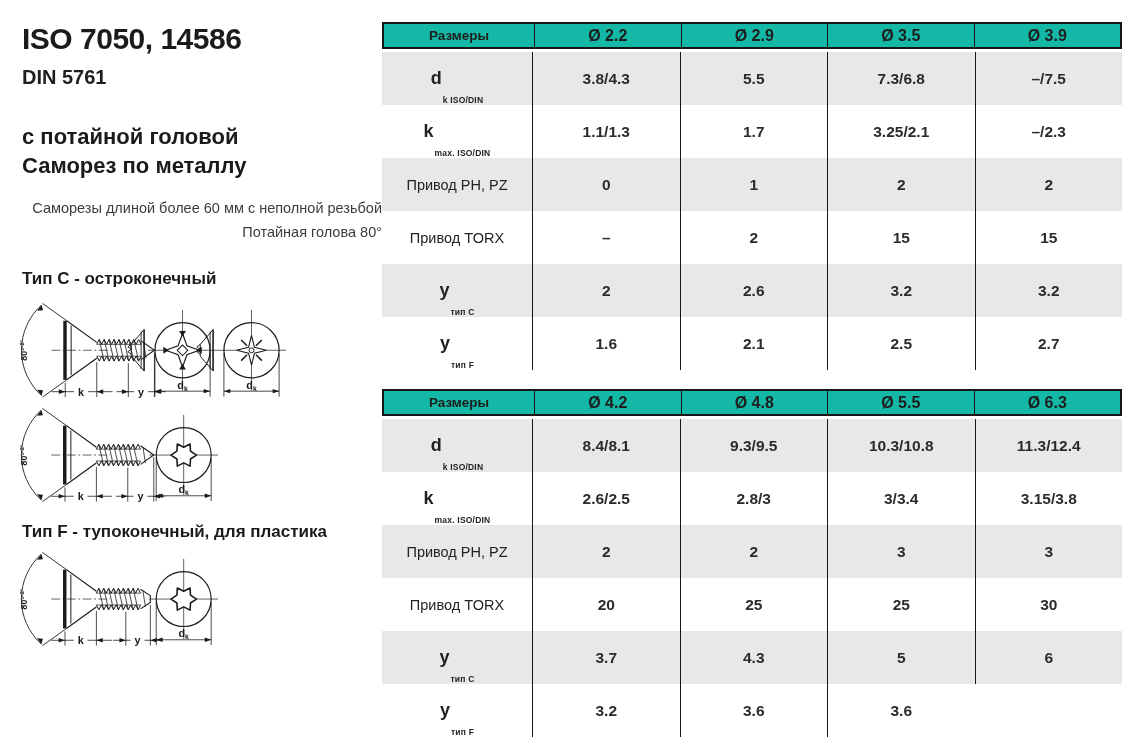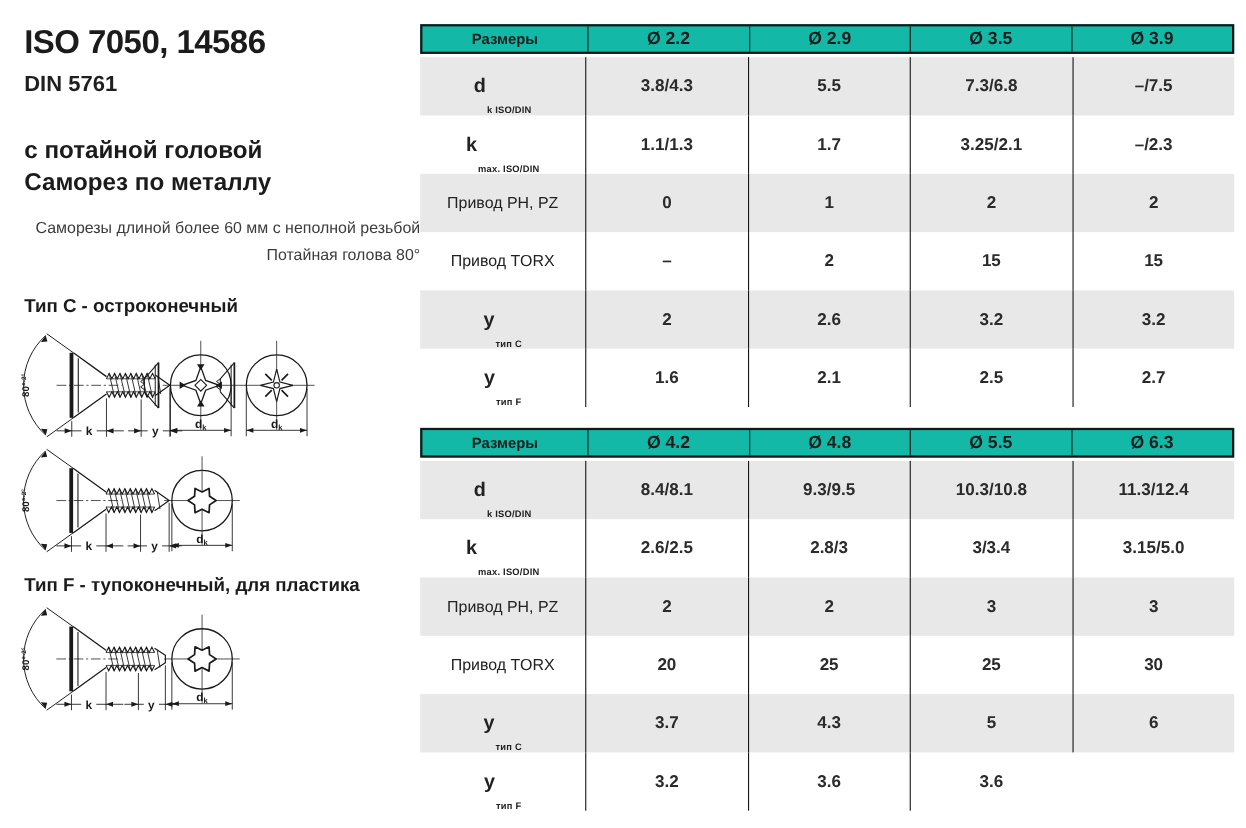--- a/index.html
+++ b/index.html
@@ -280,21 +280,21 @@
           <div class="td">11.3/12.4</div>
         </div>
         <div class="trow">
           <div class="td label">
               <span class="sym-main">k</span>
               <span class="sym-sub">max. ISO/DIN</span>
             </div>
           <div class="td">2.6/2.5</div>
           <div class="td">2.8/3</div>
           <div class="td">3/3.4</div>
-          <div class="td">3.15/5.0</div>
+          <div class="td">3.15/3.8</div>
         </div>
         <div class="trow shaded">
           <div class="td label">Привод PH, PZ</div>
           <div class="td">2</div>
           <div class="td">2</div>
           <div class="td">3</div>
           <div class="td">3</div>
         </div>
         <div class="trow">
           <div class="td label">Привод TORX</div>

